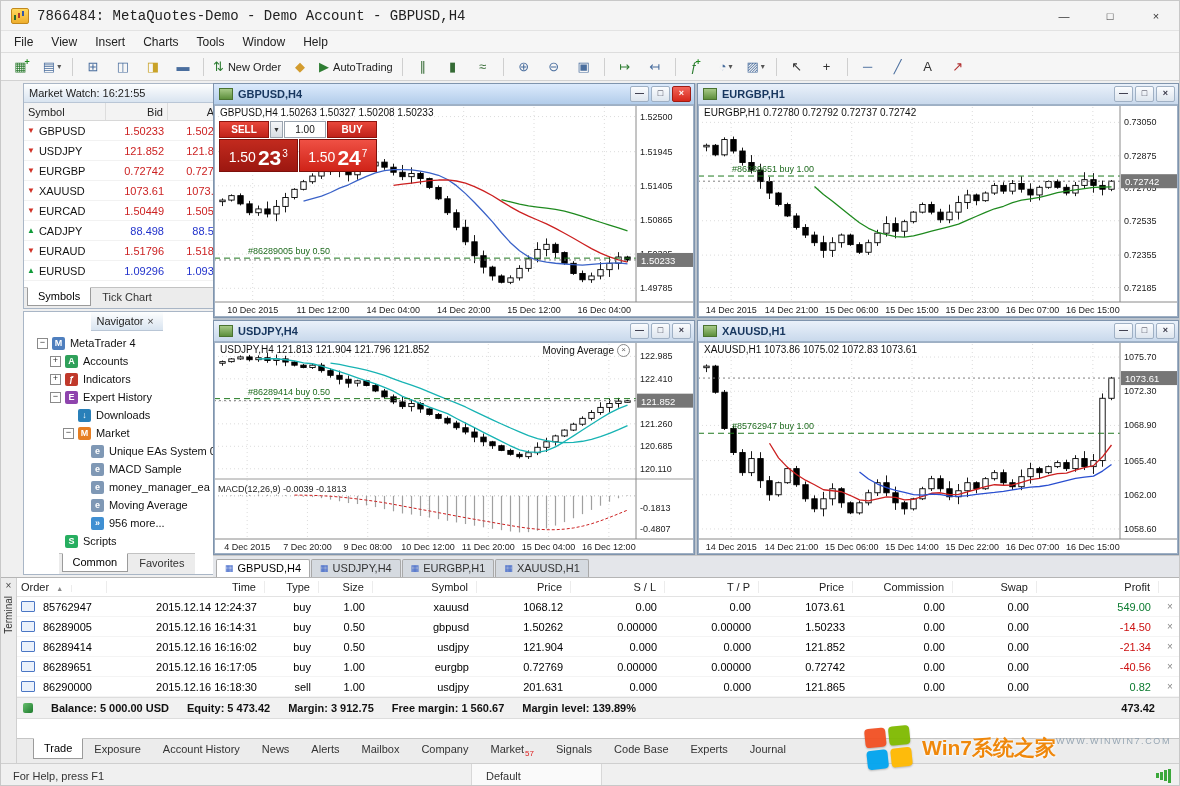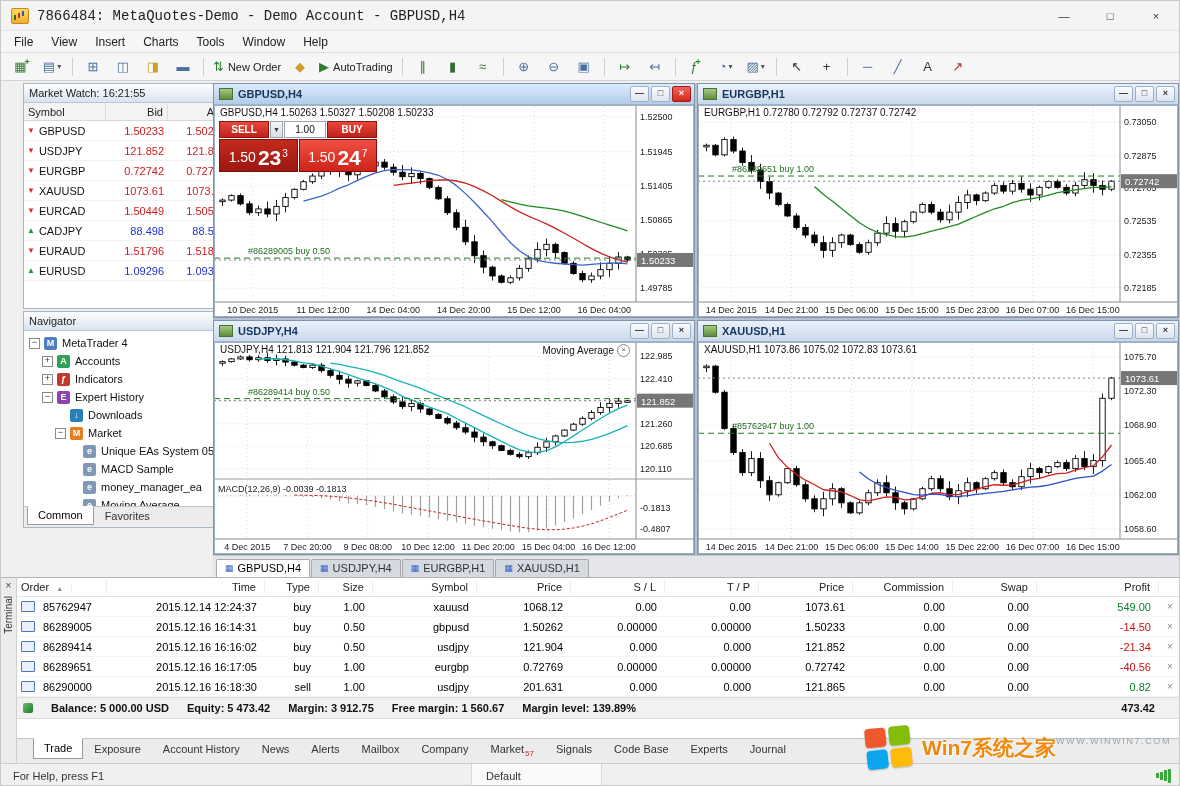--- a/index.html
+++ b/index.html
@@ -18,21 +18,21 @@
   .toolbar{position:absolute;top:52px;left:0;width:100%;height:28px;background:#f6f6f6;border-bottom:1px solid #d2d2d2;display:flex;align-items:center;padding-left:6px;box-sizing:border-box;}
   .tbtn{height:22px;min-width:22px;display:flex;align-items:center;justify-content:center;padding:0 3px;font-size:13px;border:1px solid transparent;border-radius:2px;}
   .tbtn .glyph{line-height:1;}
   .tbtn .plus{color:#1e8a1e;font-weight:bold;font-size:9px;margin-left:-2px;margin-top:-9px;}
   .tbtn .caret{font-size:8px;color:#555;margin-left:2px;}
   .tbtn .tlabel{font-size:11px;color:#222;margin-left:4px;white-space:nowrap;}
   .tsep{width:1px;height:18px;background:#cfcfcf;margin:0 5px;}
   
   .panel{position:absolute;left:2px;width:208px;background:#fff;border:1px solid #a9b6c6;box-sizing:border-box;display:flex;flex-direction:column;margin-left:20px;}
   #market-watch{top:82px;height:226px;}
-  #navigator{top:310px;height:217px;}
+  #navigator{top:310px;height:264px;align-items:center;}
   .phead{height:18px;flex:none;background:linear-gradient(180deg,#fdfefe,#d9e4f0);border-bottom:1px solid #b9c6d6;display:flex;align-items:center;font-size:11px;padding:0 5px;color:#222;}
   .phead .px{margin-left:auto;width:14px;text-align:center;font-size:11px;color:#444;}
   .mwcols{display:flex;height:17px;flex:none;background:#f3f3f3;border-bottom:1px solid #d8d8d8;font-size:11px;color:#222;}
   .mwcols span{display:flex;align-items:center;padding:0 4px;border-right:1px solid #ddd;box-sizing:border-box;}
   .c-sym{width:82px;}
   .c-bid{width:62px;justify-content:flex-end;}
   .c-ask{flex:1;justify-content:flex-end;}
   .mwrow{display:flex;height:19px;align-items:center;font-size:11px;border-bottom:1px solid #f2f2f2;}
   .mwrow .sym{width:82px;display:flex;align-items:center;padding-left:3px;box-sizing:border-box;color:#111;}
   .arrow{font-size:8px;margin-right:4px;}
@@ -320,20 +320,24 @@
           <span class="v last down">1.51848</span>
         </div>
         <div class="mwrow">
           <span class="sym">
             <span class="arrow up">▲</span>
             <span>EURUSD</span>
           </span>
           <span class="v up">1.09296</span>
           <span class="v last up">1.09308</span>
         </div>
+      </div>
+    <div class="ptabs" id="mwtabs">
+        <div class="ptab active">Symbols</div>
+        <div class="ptab">Tick Chart</div>
       </div>
   </div>
 
   <div class="panel" id="navigator">
     <div class="phead">
       <span>Navigator</span>
       <span class="px">×</span>
     </div>
     <div class="ntree" id="ntree">
         <div class="nitem" style="padding-left: 5px;">

